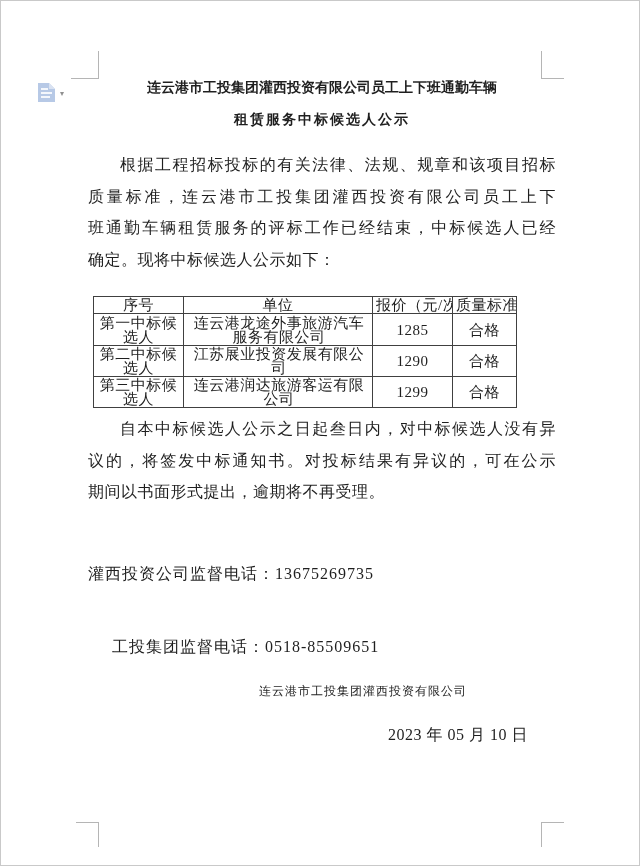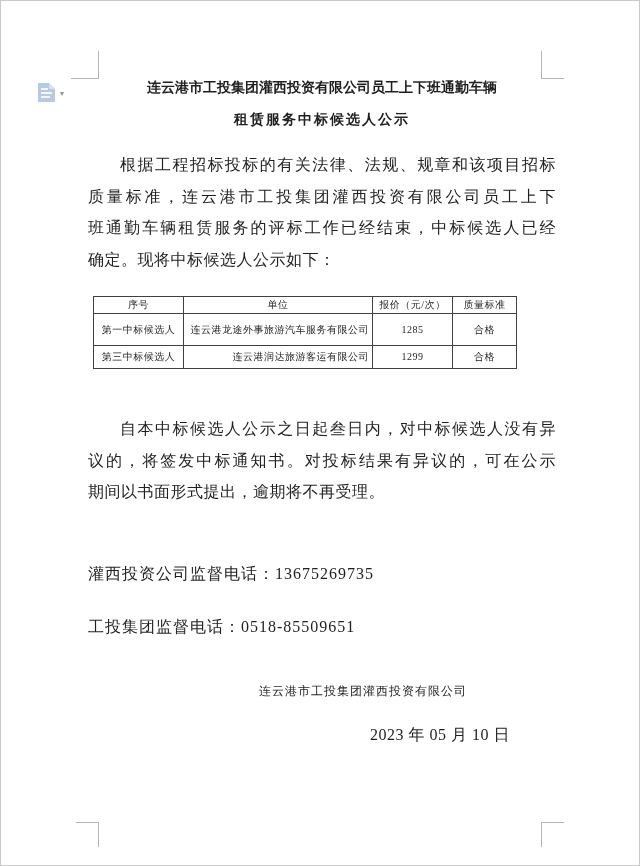--- a/index.html
+++ b/index.html
@@ -32,45 +32,45 @@
   .p1{top:148px;}
   .p2{top:412px;}
   .line{text-align:justify;text-align-last:justify;white-space:nowrap;letter-spacing:0.5px;}
   .line.first{text-indent:2em;}
   .line.last{text-align-last:left;}
   
   table.bids{
     left:92px;top:295px;position:absolute;
     border-collapse:collapse;table-layout:fixed;
     width:338px;
-    font-size:10px;letter-spacing:0.5px;
+    font-size:15px;letter-spacing:0.5px;
   }
   table.bids th,table.bids td{
     border:1px solid #404040;
     padding:1px 3px;
     text-align:center;
     font-weight:normal;
     line-height:14px;
     overflow:hidden;
   }
   table.bids .c-rank{width:90px;}
   table.bids .c-company{width:189px;}
   table.bids .c-price{width:80px;}
   table.bids .c-quality{width:64px;}
   table.bids thead tr{height:17px;}
   table.bids tr.r1{height:32px;}
   table.bids tr.r2,table.bids tr.r3{height:23px;}
-  table.bids td.company{text-align:right;padding-left:5px;}
+  table.bids td.company{text-align:center;padding-left:5px;}
   table.bids th{white-space:nowrap;}
   
   .phone{left:87px;font-size:16px;letter-spacing:1px;}
   .phone1{top:563px;}
-  .phone2{top:616px;}
+  .phone2{top:636px;margin-left:24px;}
   .signature{left:258px;top:682px;font-size:12px;letter-spacing:1px;}
-  .date{left:369px;top:724px;font-size:16px;letter-spacing:0.5px;}
+  .date{left:387px;top:724px;font-size:16px;letter-spacing:0.5px;}
 </style>
 </head>
 <body>
 
 <div class="page">
 
   <div class="crop crop-tl"></div>
   <div class="crop crop-tr"></div>
   <div class="crop crop-bl"></div>
   <div class="crop crop-br"></div>
@@ -115,20 +115,26 @@
         <th>质量标准</th>
       </tr>
     </thead>
     <tbody>
       <tr class="r1">
         <td>第一中标候选人</td>
         <td class="company">连云港龙途外事旅游汽车服务有限公司</td>
         <td>1285</td>
         <td>合格</td>
       </tr>
+      <tr class="r2">
+        <td>第二中标候选人</td>
+        <td class="company">江苏展业投资发展有限公司</td>
+        <td>1290</td>
+        <td>合格</td>
+      </tr>
       <tr class="r3">
         <td>第三中标候选人</td>
         <td class="company">连云港润达旅游客运有限公司</td>
         <td>1299</td>
         <td>合格</td>
       </tr>
     </tbody>
   </table>
 
   <div class="abs para p2">

